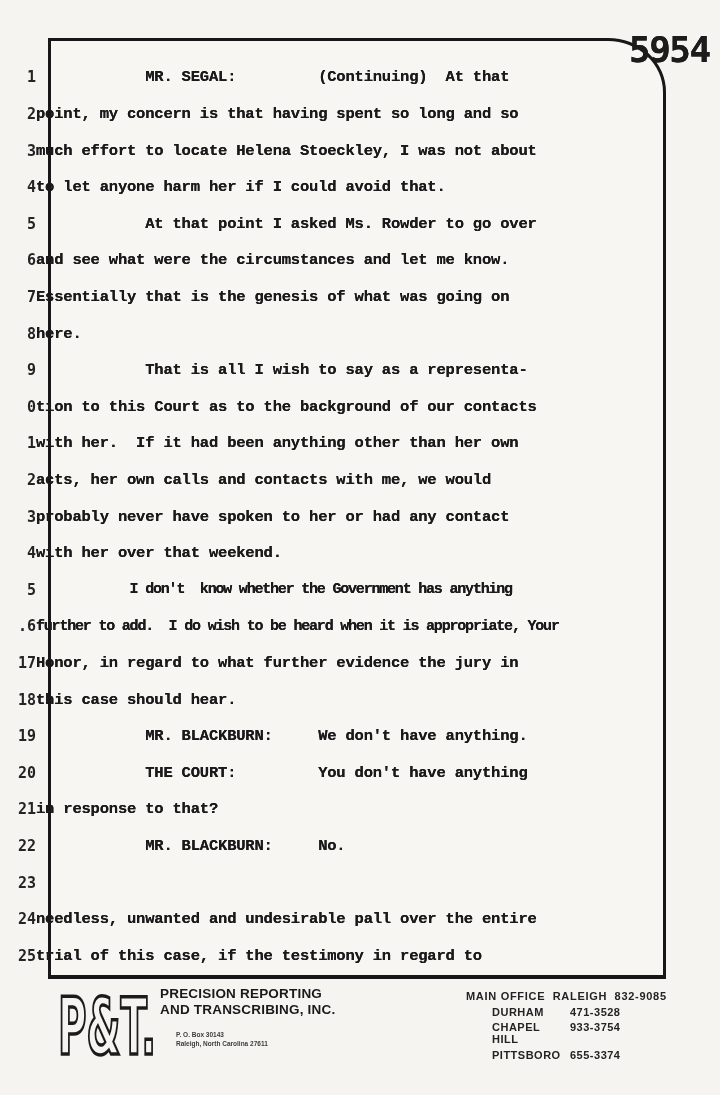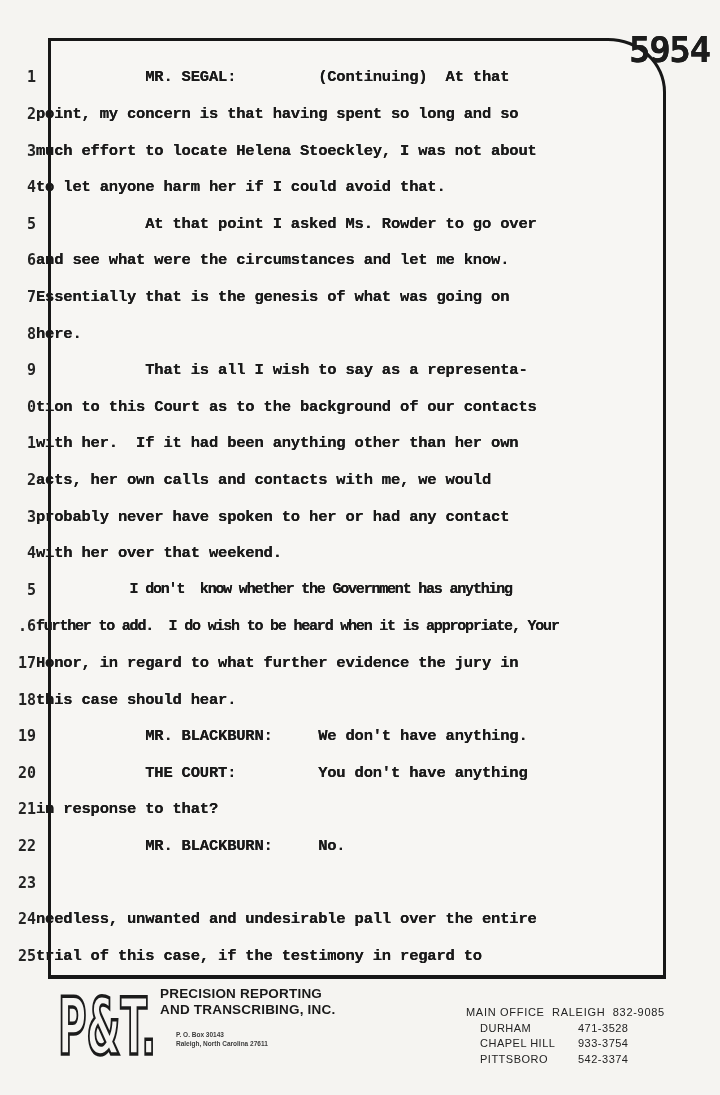--- a/index.html
+++ b/index.html
@@ -102,37 +102,36 @@
     top: 49px;
     font-size: 6.5px;
     font-weight: bold;
     line-height: 8.5px;
     color: #3c3c3c;
     filter: blur(0.3px);
   }
   .contacts {
     position: absolute;
     left: 466px;
-    top: 24px;
-    font-weight: normal;
+    top: 8px;
+    font-weight: bold;
     color: #232323;
   }
   .main-office {
     font-size: 11px;
     letter-spacing: 0.7px;
     white-space: pre;
   }
   .office-row {
     display: grid;
     grid-template-columns: 78px auto;
-    margin-left: 14px;
+    margin-left: 26px;
     margin-top: 3.5px;
     font-size: 11px;
     letter-spacing: 0.5px;
-    gap: 20px;
   }
 </style>
 </head>
 <body>
 
 <div class="sheet"></div>
 
 <div class="pagenum">5954</div>
 
 <div class="lines">
@@ -257,16 +256,16 @@
     <div class="office-row">
       <span>DURHAM</span>
       <span>471-3528</span>
     </div>
     <div class="office-row">
       <span>CHAPEL HILL</span>
       <span>933-3754</span>
     </div>
     <div class="office-row">
       <span>PITTSBORO</span>
-      <span>542-3374</span>
+      <span>655-3374</span>
     </div>
   </div>
 </div>
 
 </body></html>

